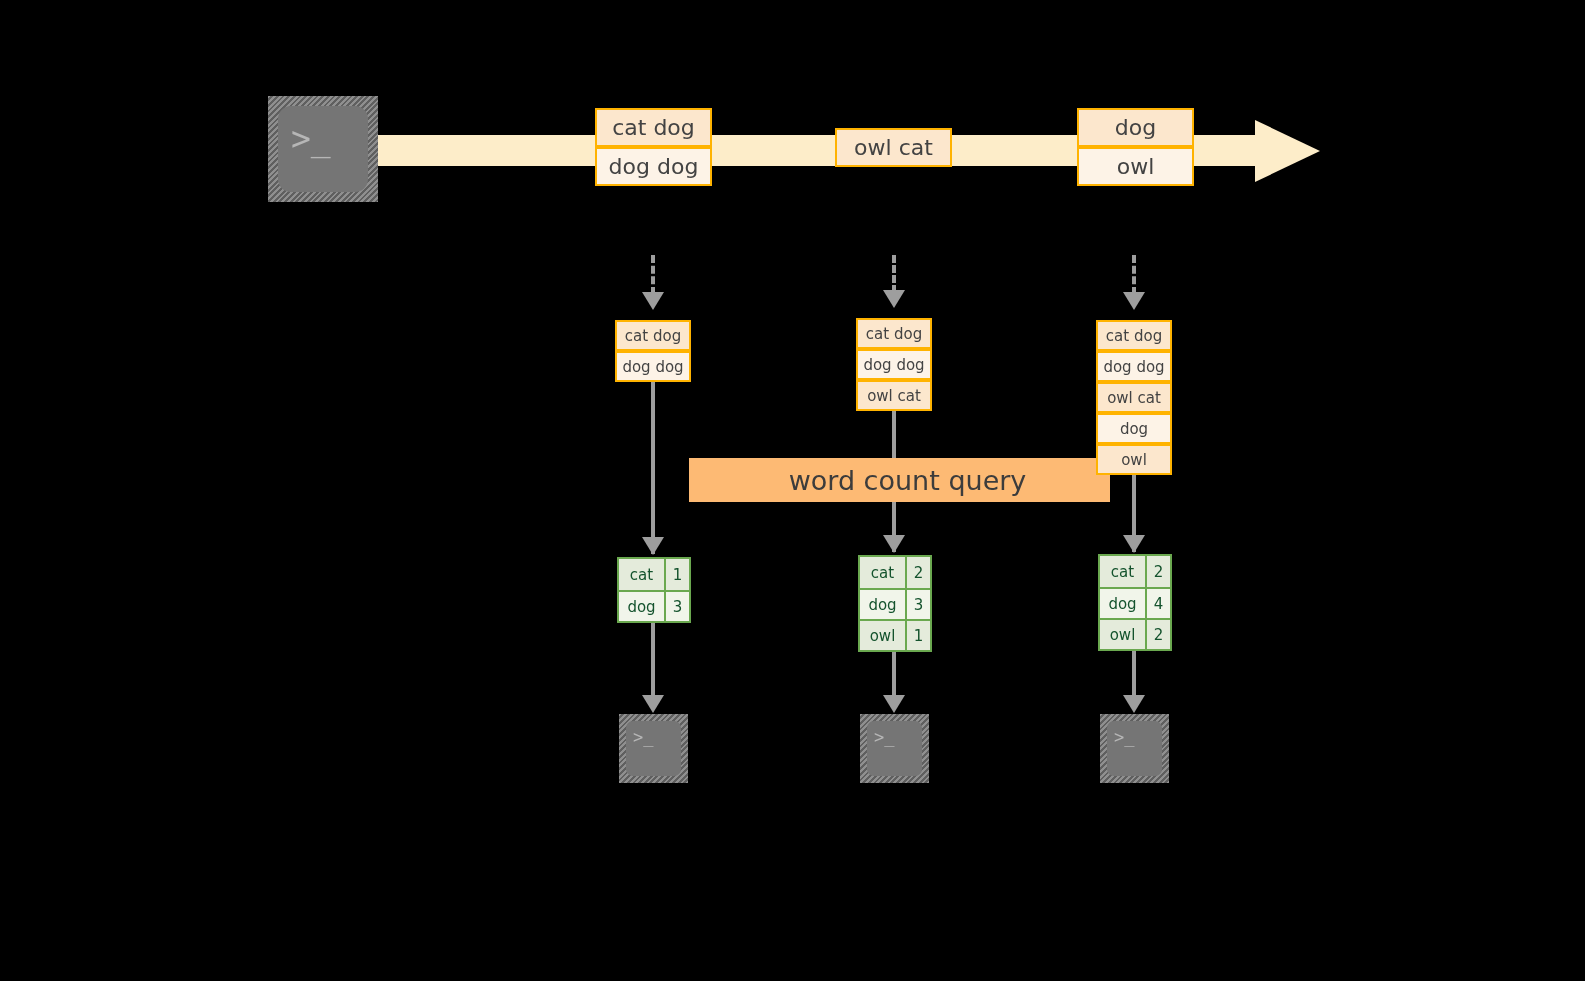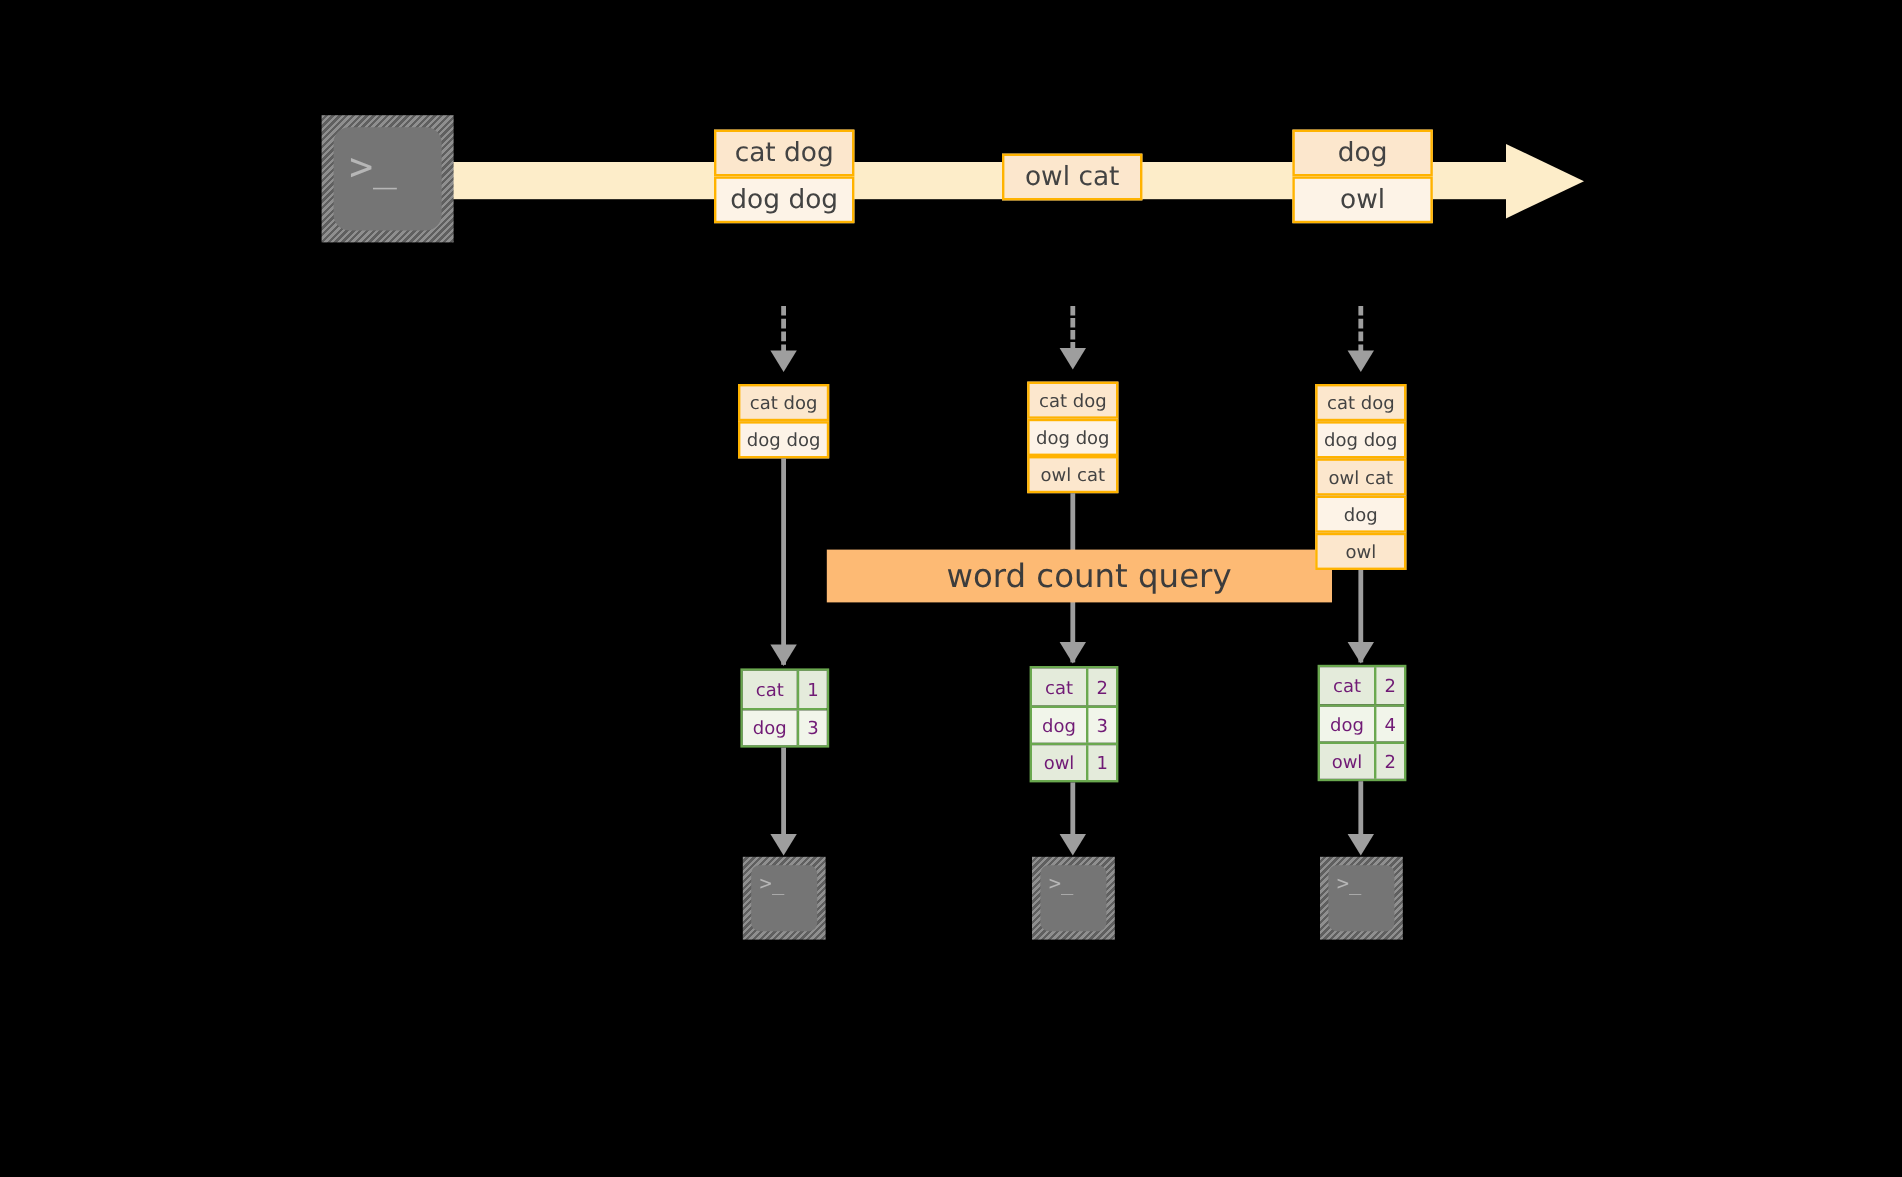--- a/index.html
+++ b/index.html
@@ -130,21 +130,21 @@
     display: flex;
     height: 31px;
     box-sizing: border-box;
   }
   .grow + .grow { border-top: 2px solid #6aa84f; }
   .gcell {
     box-sizing: border-box;
     display: flex;
     align-items: center;
     justify-content: center;
-    color: #701a75;
+    color: #14532d;
     font-size: 15px;
     background: #e4ebdb;
   }
   .grow.alt .gcell { background: #f1f5ea; }
   .gcell.key { width: 45px; }
   .gcell.val { width: 25px; border-left: 2px solid #6aa84f; }
 
   
   .vline {
     position: absolute;

